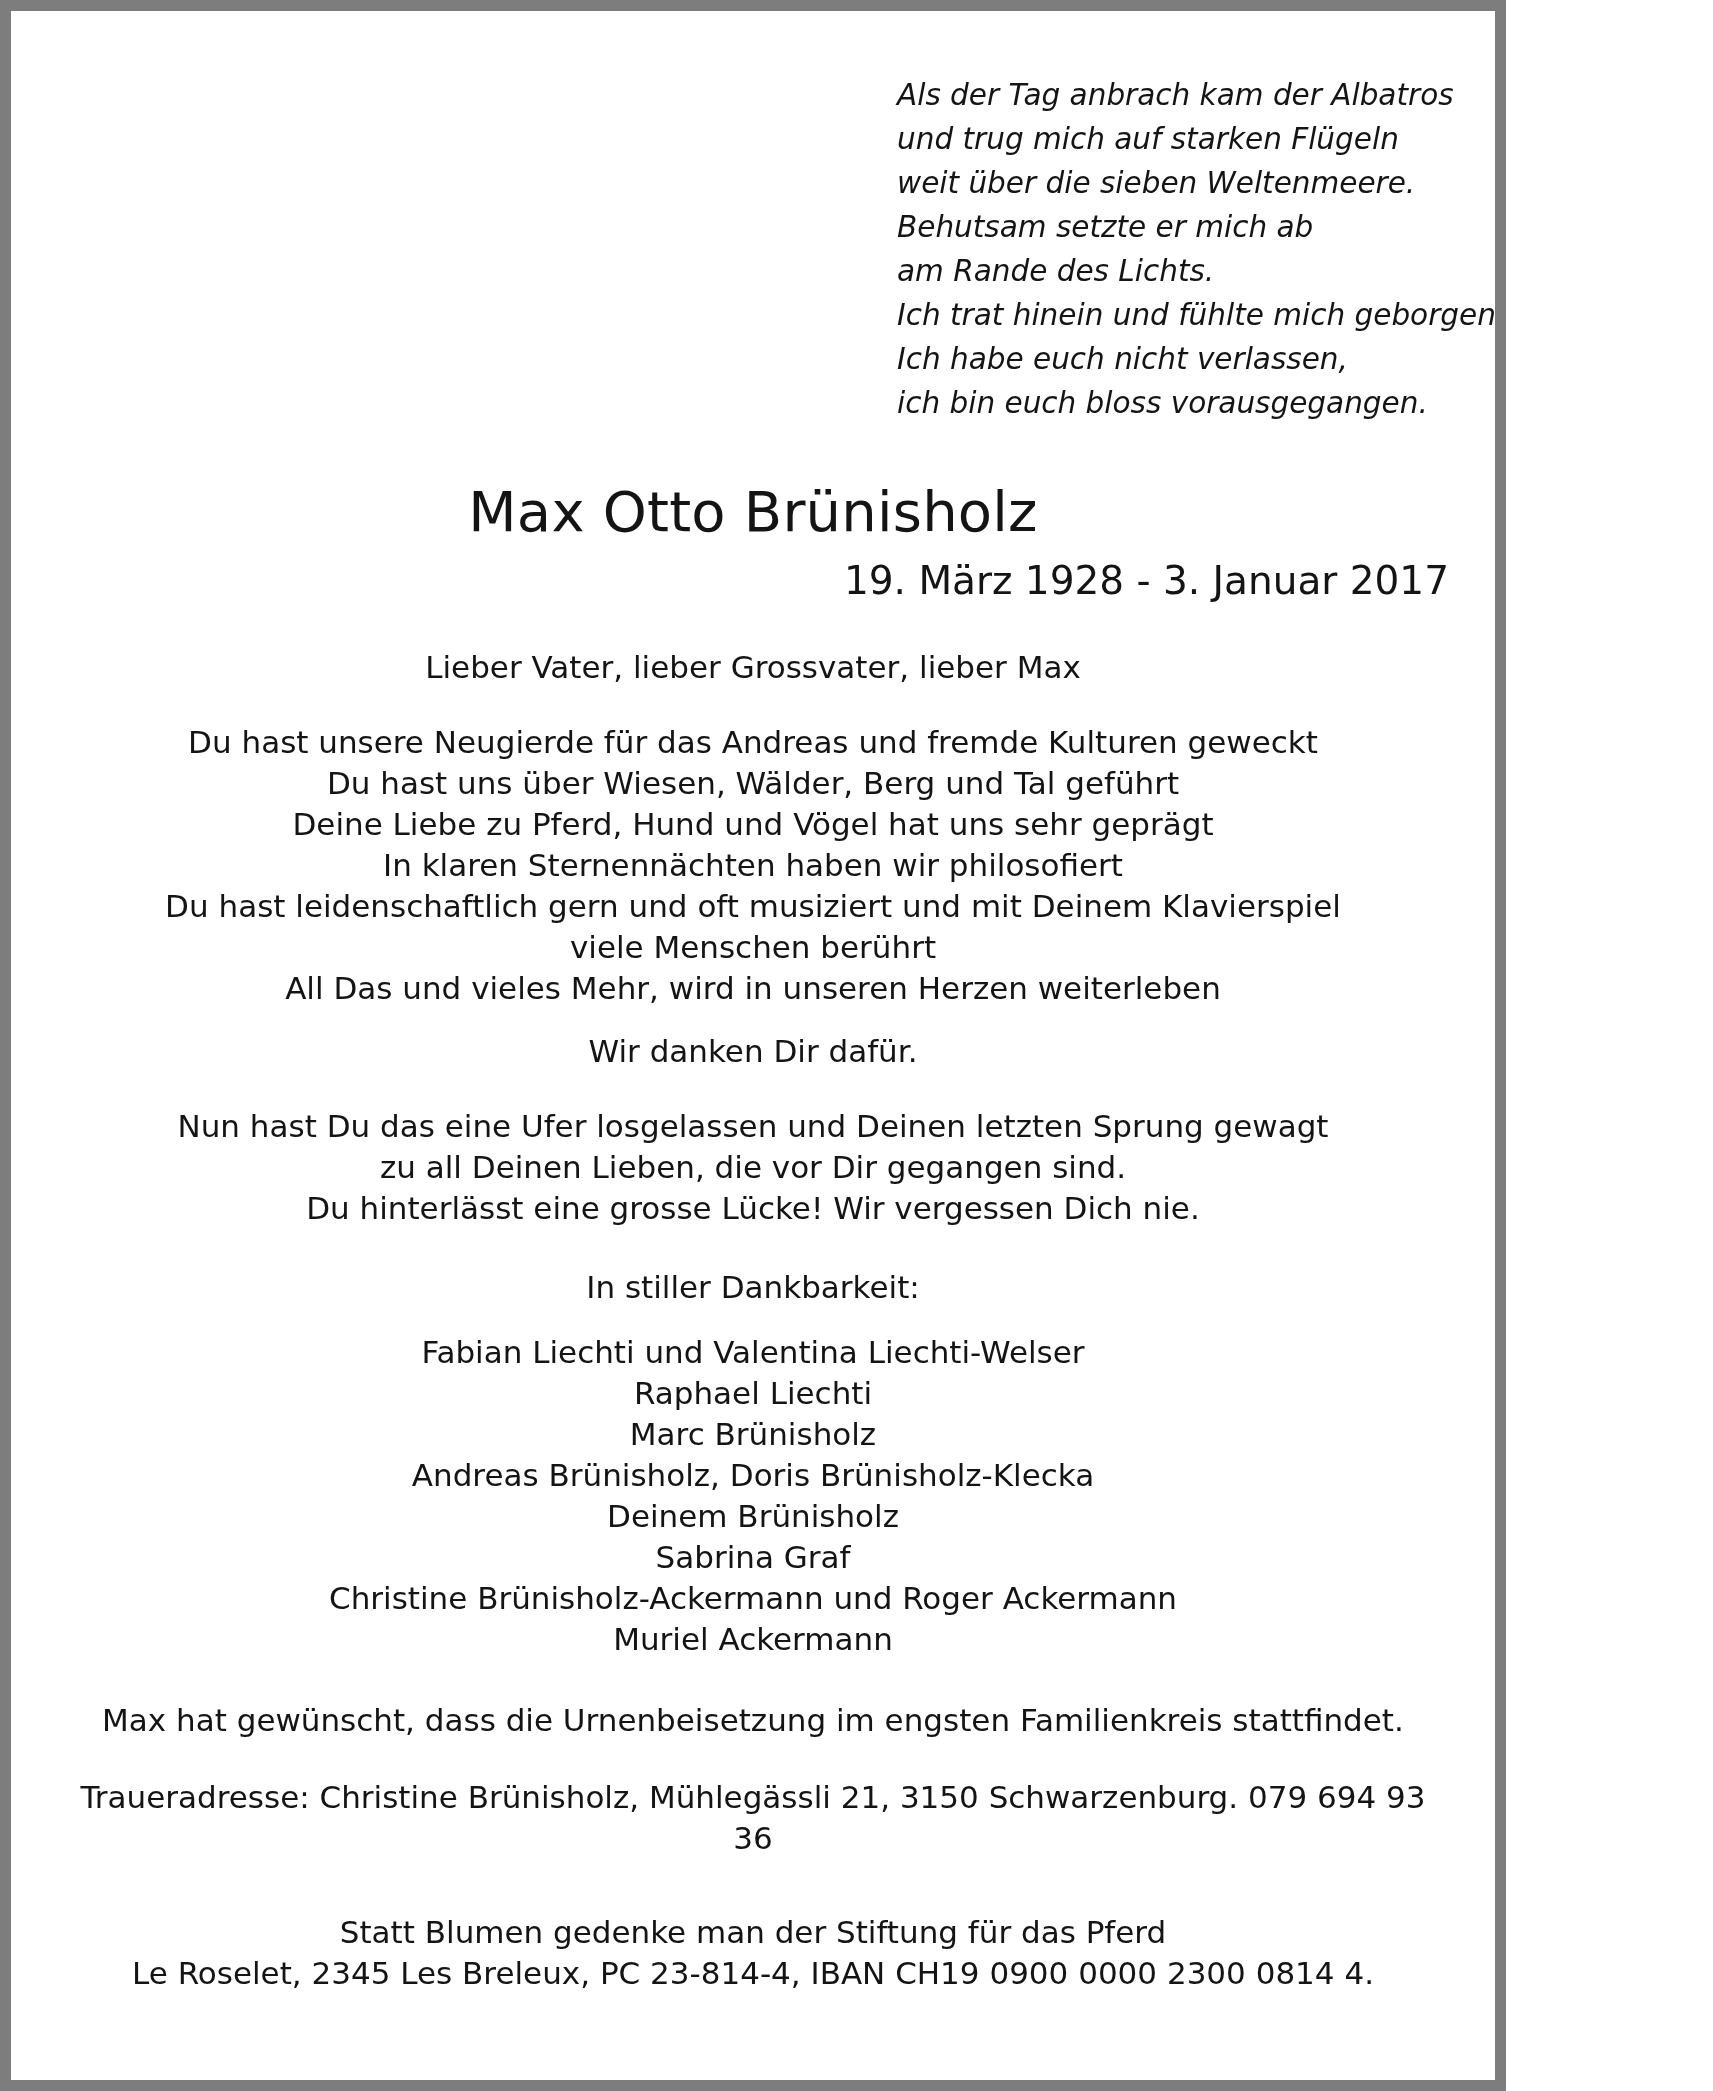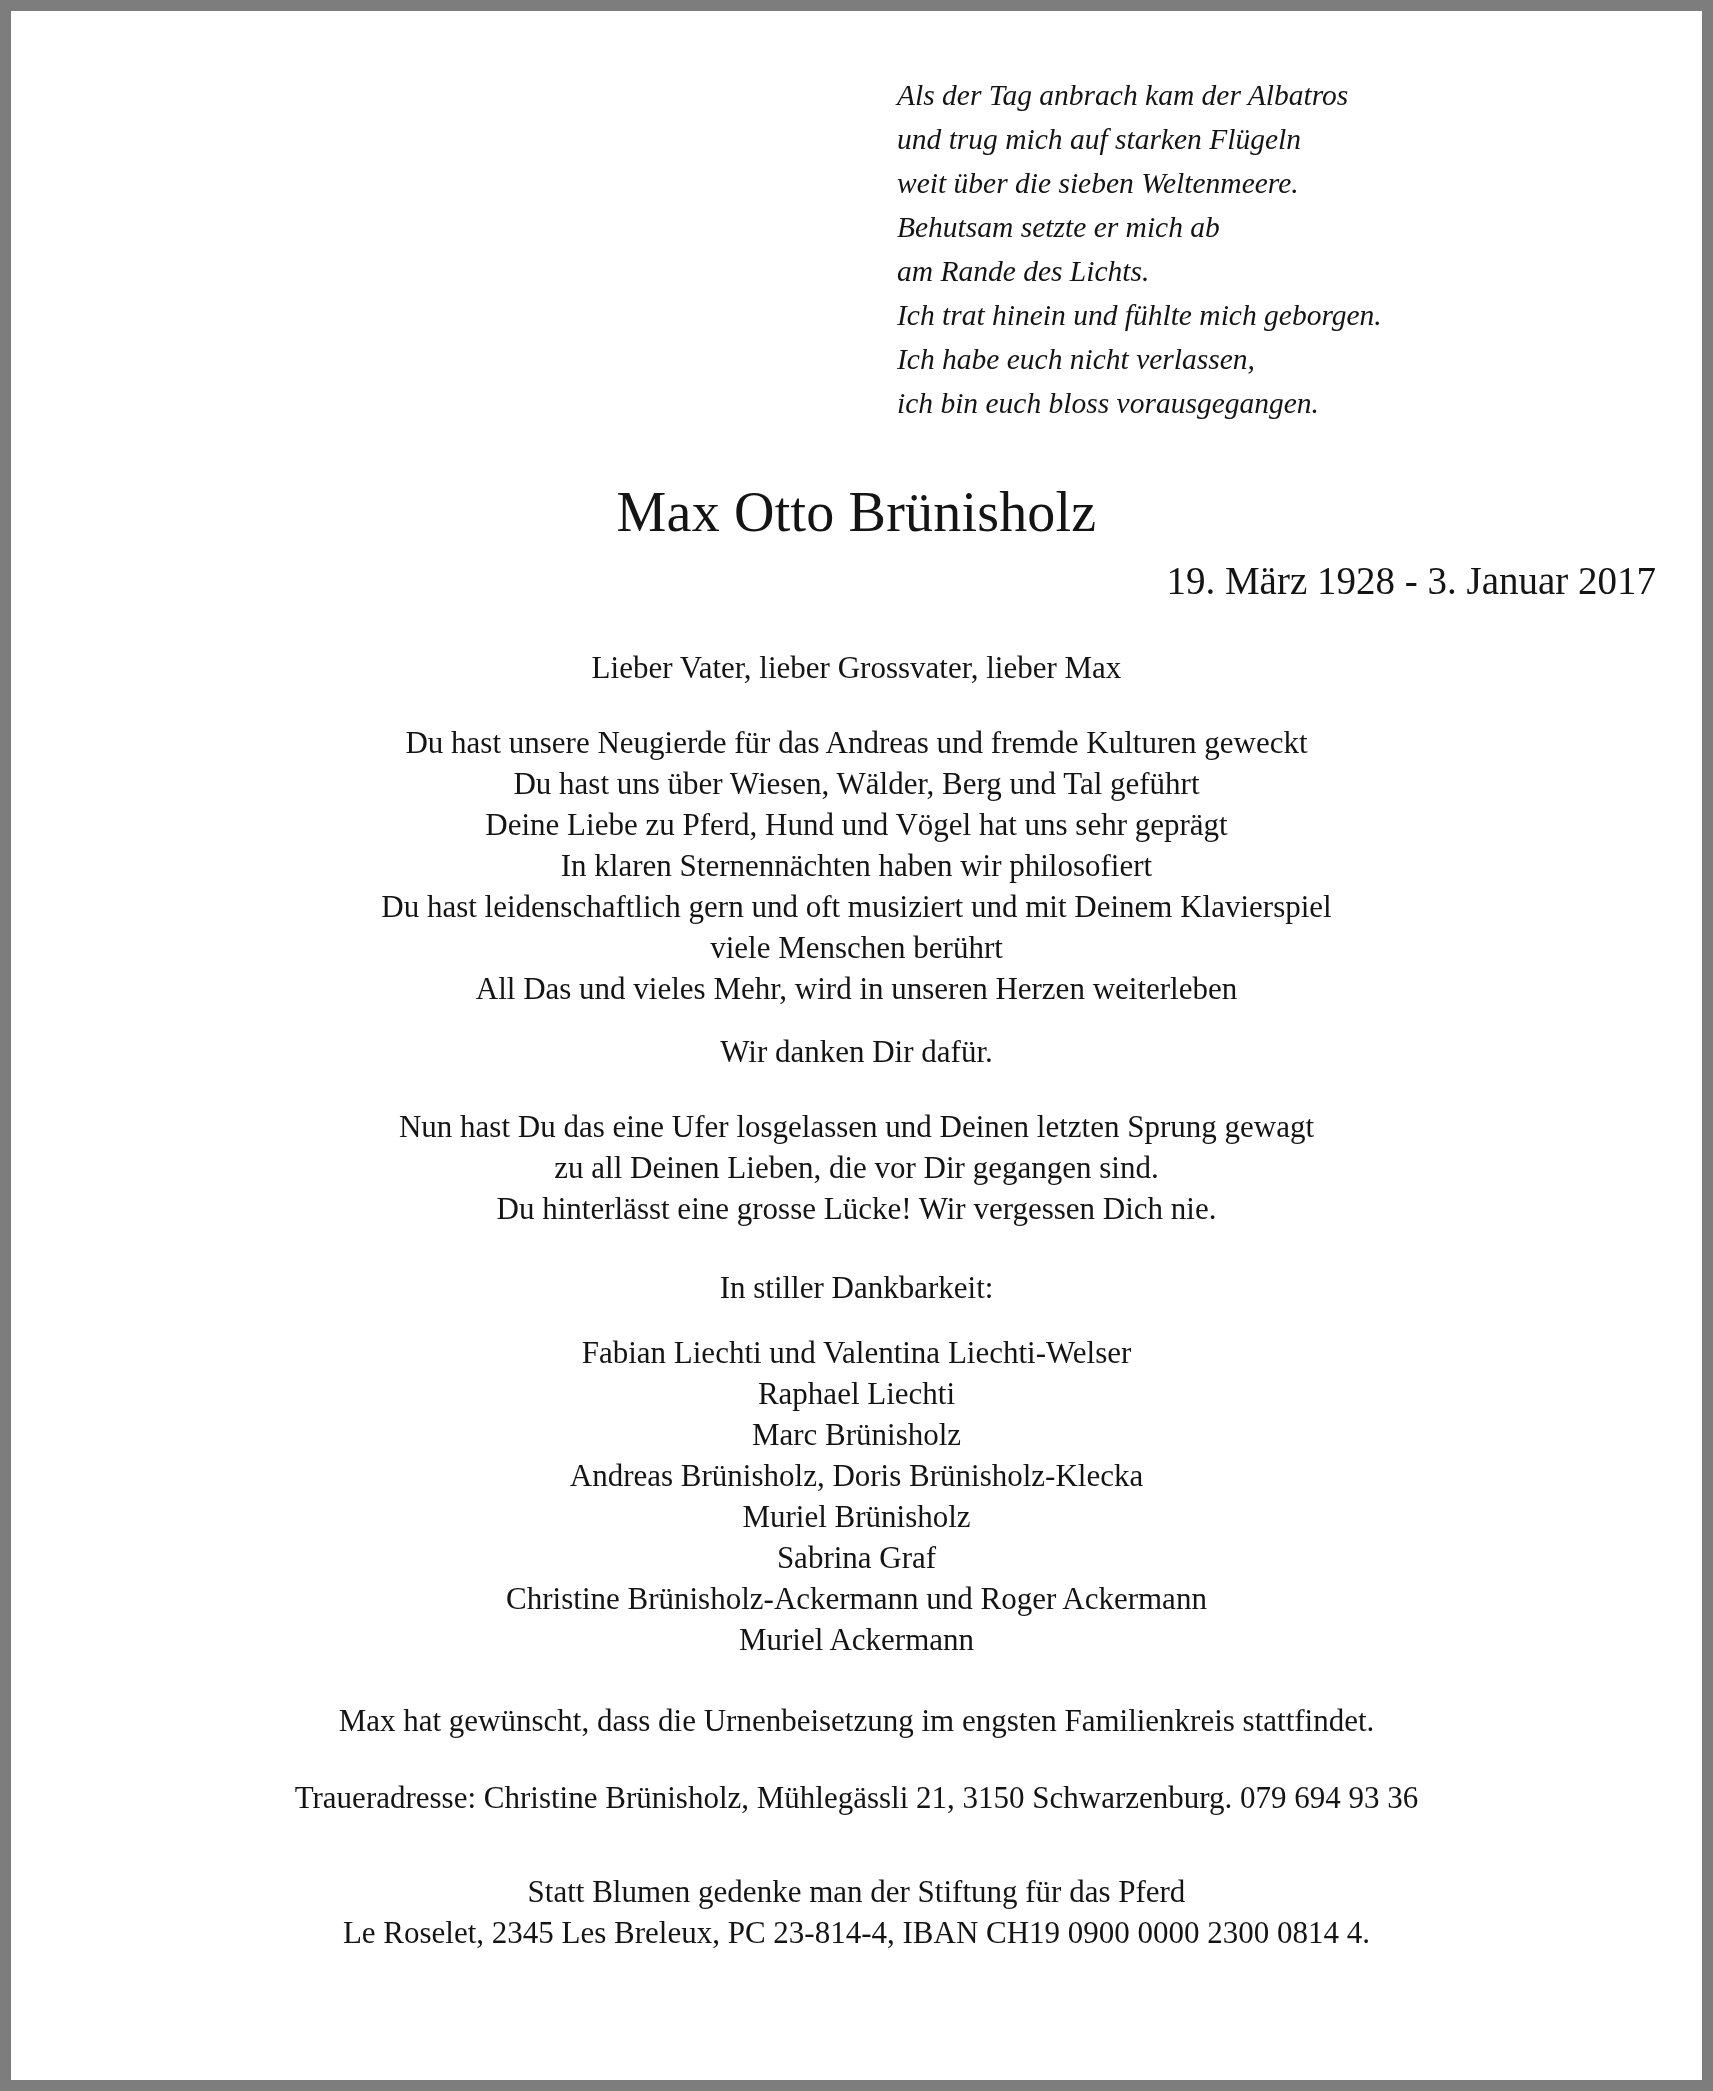--- a/index.html
+++ b/index.html
@@ -8,28 +8,27 @@
     background: #ffffff;
   }
   body {
     width: 1713px;
     height: 2091px;
     font-family: "DejaVu Sans", "Liberation Sans", sans-serif;
     color: #141414;
   }
   .obituary-card {
     box-sizing: border-box;
-    width: 1713px;
+    width: 1506px;
     height: 2091px;
     border: 11px solid #7d7d7d;
     background: #ffffff;
     padding: 34px 46px 0 46px;
     display: block;
     overflow: hidden;
-    font-family: Liberation Serif, serif;
   }
   .poem {
     margin-top: 28px;
     font-style: italic;
     font-size: 29.5px;
     line-height: 44px;
     text-align: left;
     padding-left: 840px;
   }
   .poem-line {
@@ -123,21 +122,21 @@
     <div class="line">Du hinterlässt eine grosse Lücke! Wir vergessen Dich nie.</div>
   </div>
 
   <div class="block gratitude-heading">In stiller Dankbarkeit:</div>
 
   <div class="block survivors">
     <div class="line">Fabian Liechti und Valentina Liechti-Welser</div>
     <div class="line">Raphael Liechti</div>
     <div class="line">Marc Brünisholz</div>
     <div class="line">Andreas Brünisholz, Doris Brünisholz-Klecka</div>
-    <div class="line">Muriel Brünisholz</div>
+    <div class="line">Deinem Brünisholz</div>
     <div class="line">Sabrina Graf</div>
     <div class="line">Christine Brünisholz-Ackermann und Roger Ackermann</div>
     <div class="line">Muriel Ackermann</div>
   </div>
 
   <div class="block notice">Max hat gewünscht, dass die Urnenbeisetzung im engsten Familienkreis stattfindet.</div>
 
   <div class="block contact">Traueradresse: Christine Brünisholz, Mühlegässli 21, 3150 Schwarzenburg. 079 694 93 36</div>
 
   <div class="block donation">

